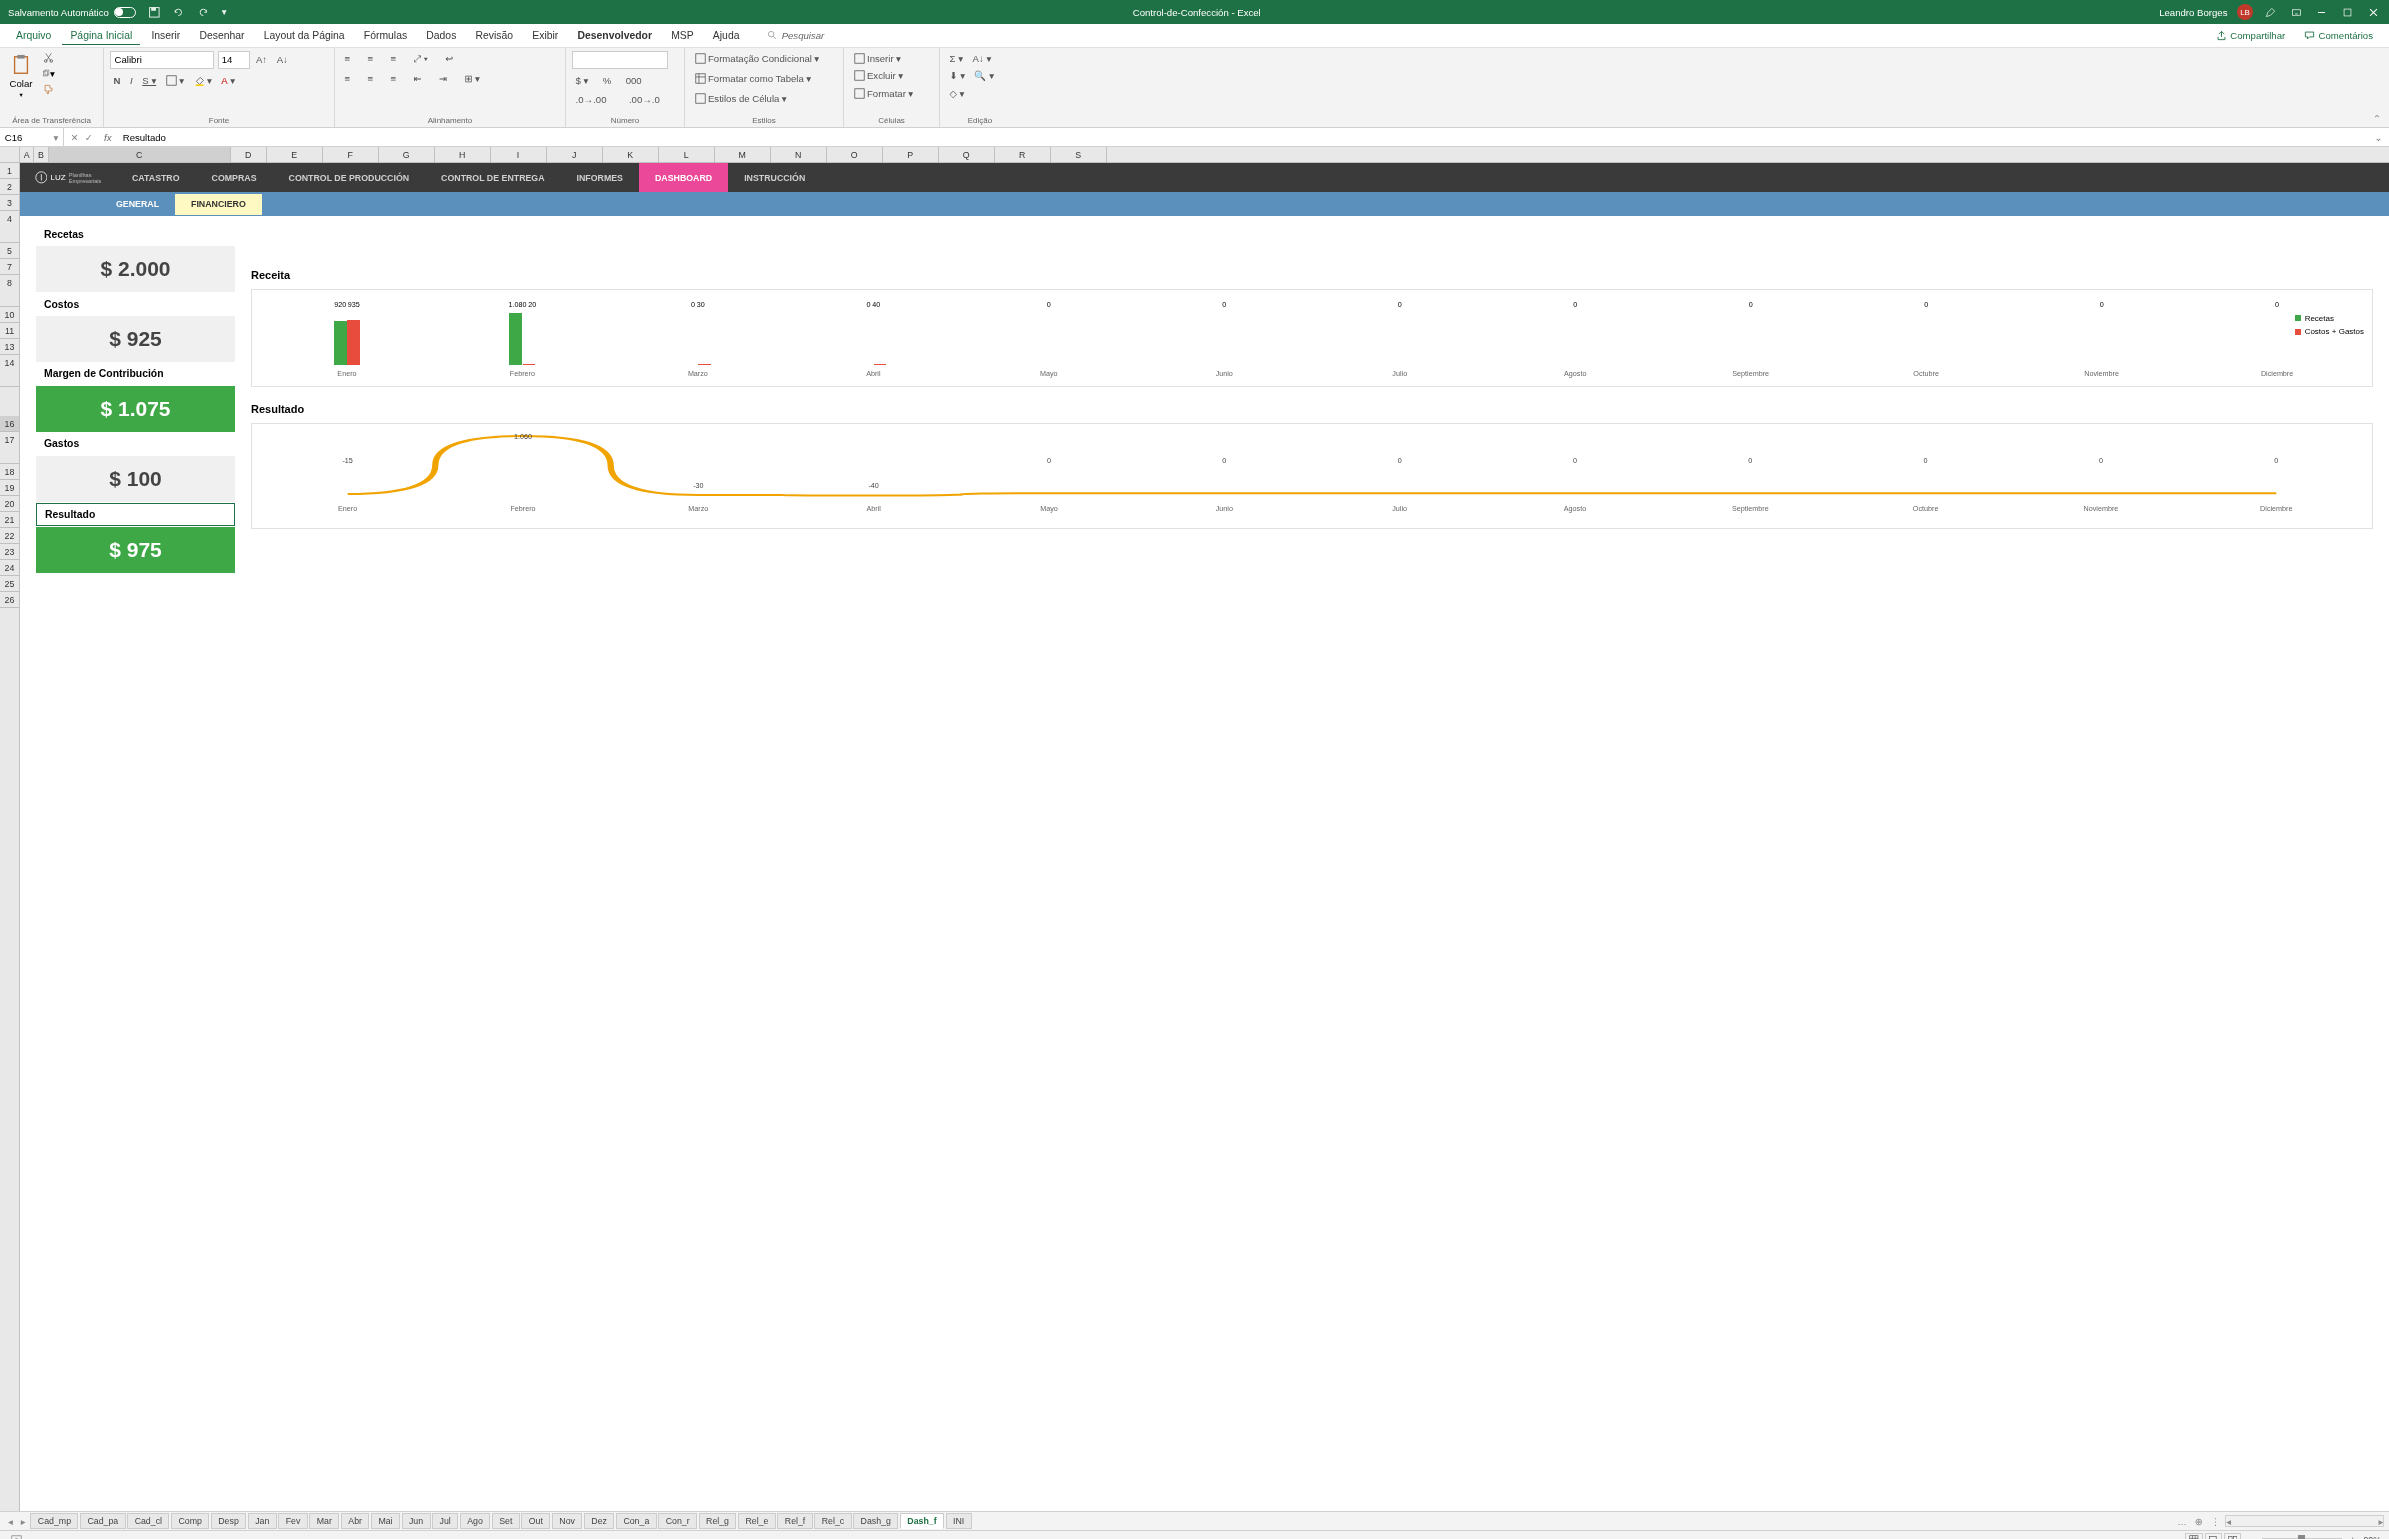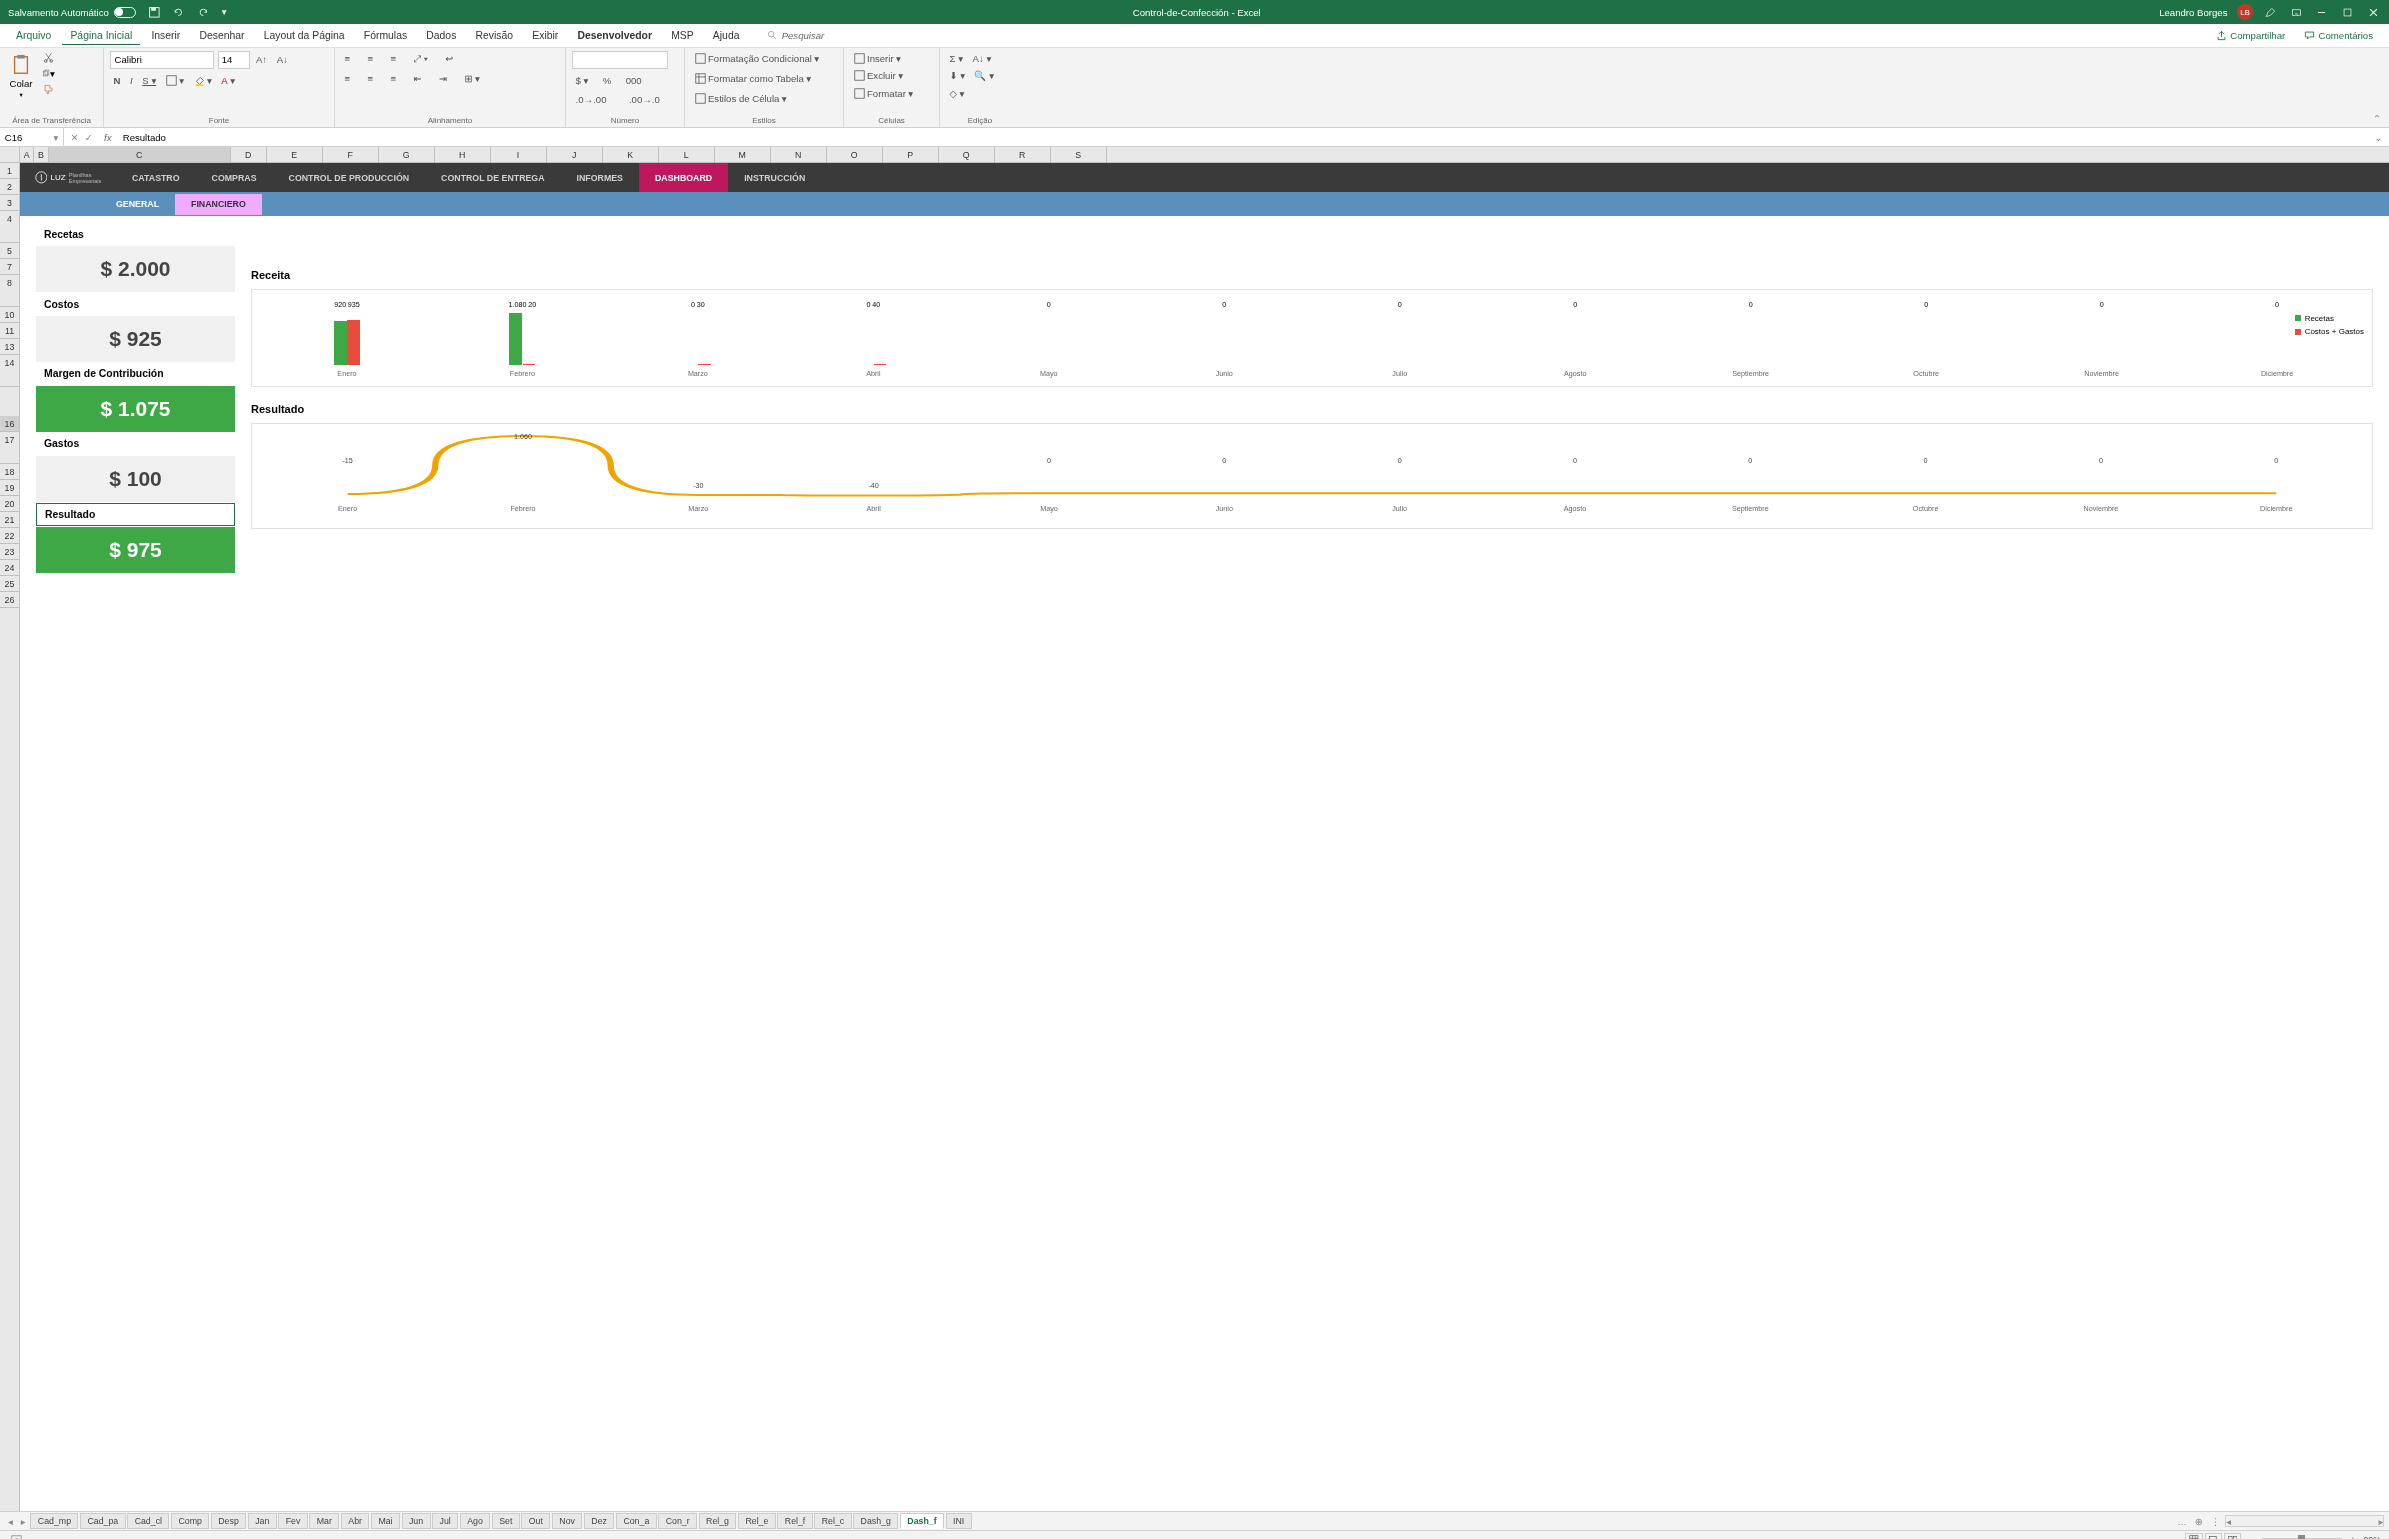--- a/index.html
+++ b/index.html
@@ -55,25 +55,25 @@
 .row-headers { width: 20px; background: #e8e8e8; border-right: 0.8px solid #c0c0c0; }
 .row-h { border-bottom: 0.8px solid #c0c0c0; text-align: center; font-size: 8.8px; color: #333; height: 16px; line-height: 16px; }
 .row-h.sel { background: #d0d0d0; margin-top: 29px; }
 
 .sheet-content { flex: 1; position: relative; background: #fff; overflow: hidden; }
 
 
 .dash-nav { background: #3a3a3a; height: 29px; display: flex; align-items: center; }
 .logo-cell { width: 96px; display: flex; align-items: center; justify-content: center; color: #fff; font-size: 8px; gap: 3.2px; }
 .nav-item { padding: 0 16px; color: #d0d0d0; font-size: 8.8px; font-weight: bold; height: 100%; display: flex; align-items: center; cursor: pointer; }
-.nav-item.active { background: #be185d; color: #fff; }
+.nav-item.active { background: #ec4899; color: #fff; }
 
 .sub-nav { background: #5b8fbc; height: 24px; display: flex; align-items: center; padding-left: 80px; }
 .sub-item { padding: 0 16px; color: #fff; font-size: 8.8px; font-weight: bold; height: 21px; display: flex; align-items: center; cursor: pointer; }
-.sub-item.active { background: #f0abfc; color: #333; }
+.sub-item.active { background: #fef9c3; color: #333; }
 
 
 .dashboard-body { display: flex; padding: 8px 16px; gap: 16px; }
 .kpi-col { width: 199px; display: flex; flex-direction: column; gap: 1.6px; }
 .kpi-label { font-weight: bold; font-size: 10.4px; padding: 4.8px 8px; }
 .kpi-label.selected { border: 1.6px solid #1e7145; background: #fff; }
 .kpi-value { background: #f0f0f0; font-size: 21px; font-weight: bold; text-align: center; padding: 11px; color: #444; }
 .kpi-value.green { background: #3fa846; color: #fff; }
 
 

